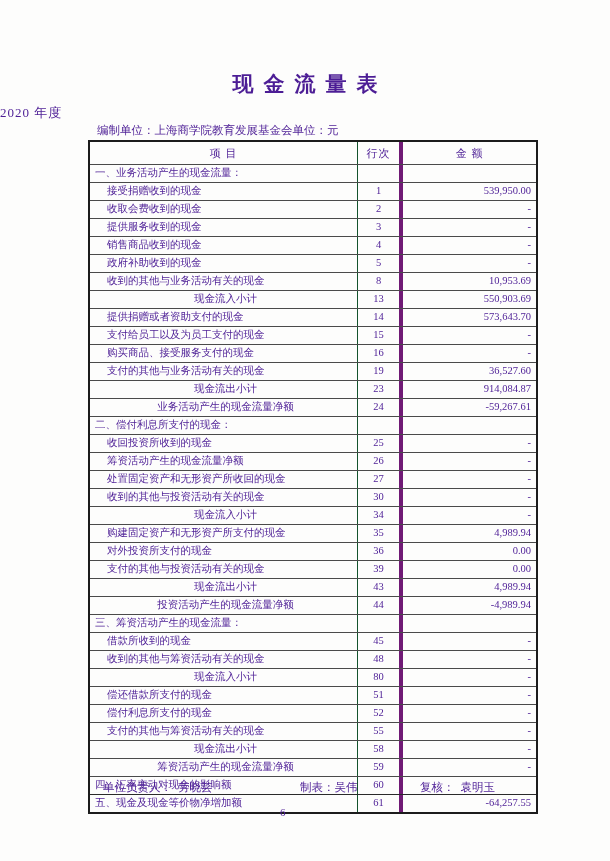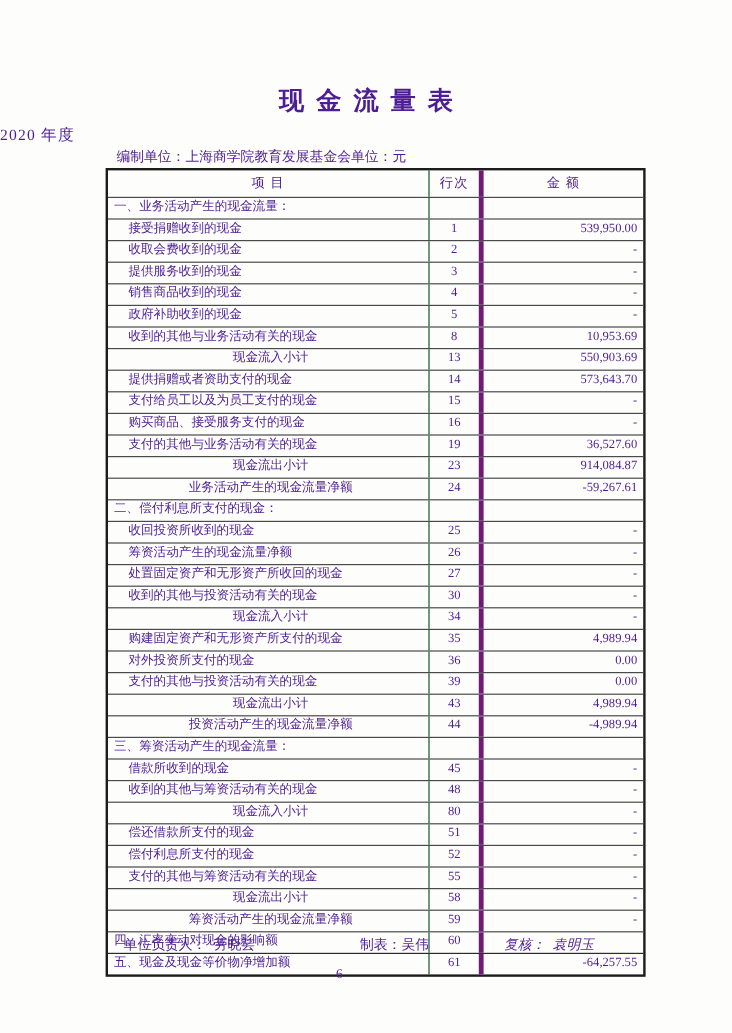--- a/index.html
+++ b/index.html
@@ -47,21 +47,21 @@
   .trow.detail .cell.item   { padding-left:17px; }
   .trow.subtotal .cell.item { justify-content:center; padding-left:4px; }
   .trow.last { border-top:1.5px solid #2a2a2a; }
   .footer {
     position:absolute; top:780px; left:103px; width:440px; height:16px;
     font-size:11.5px;
   }
   .footer .sig { position:absolute; top:0; white-space:nowrap; }
   .sig-responsible { left:0;text-align:right; }
   .sig-preparer    { left:197px; }
-  .sig-reviewer    { left:317px;font-style:italic; }
+  .sig-reviewer    { left:317px; }
   .sig .name { margin-left:6px; }
   .pageno {
     position:absolute; top:806px; left:280px;
     font-size:11px;
   }
 </style>
 </head>
 <body>
 
 <div class="page">

